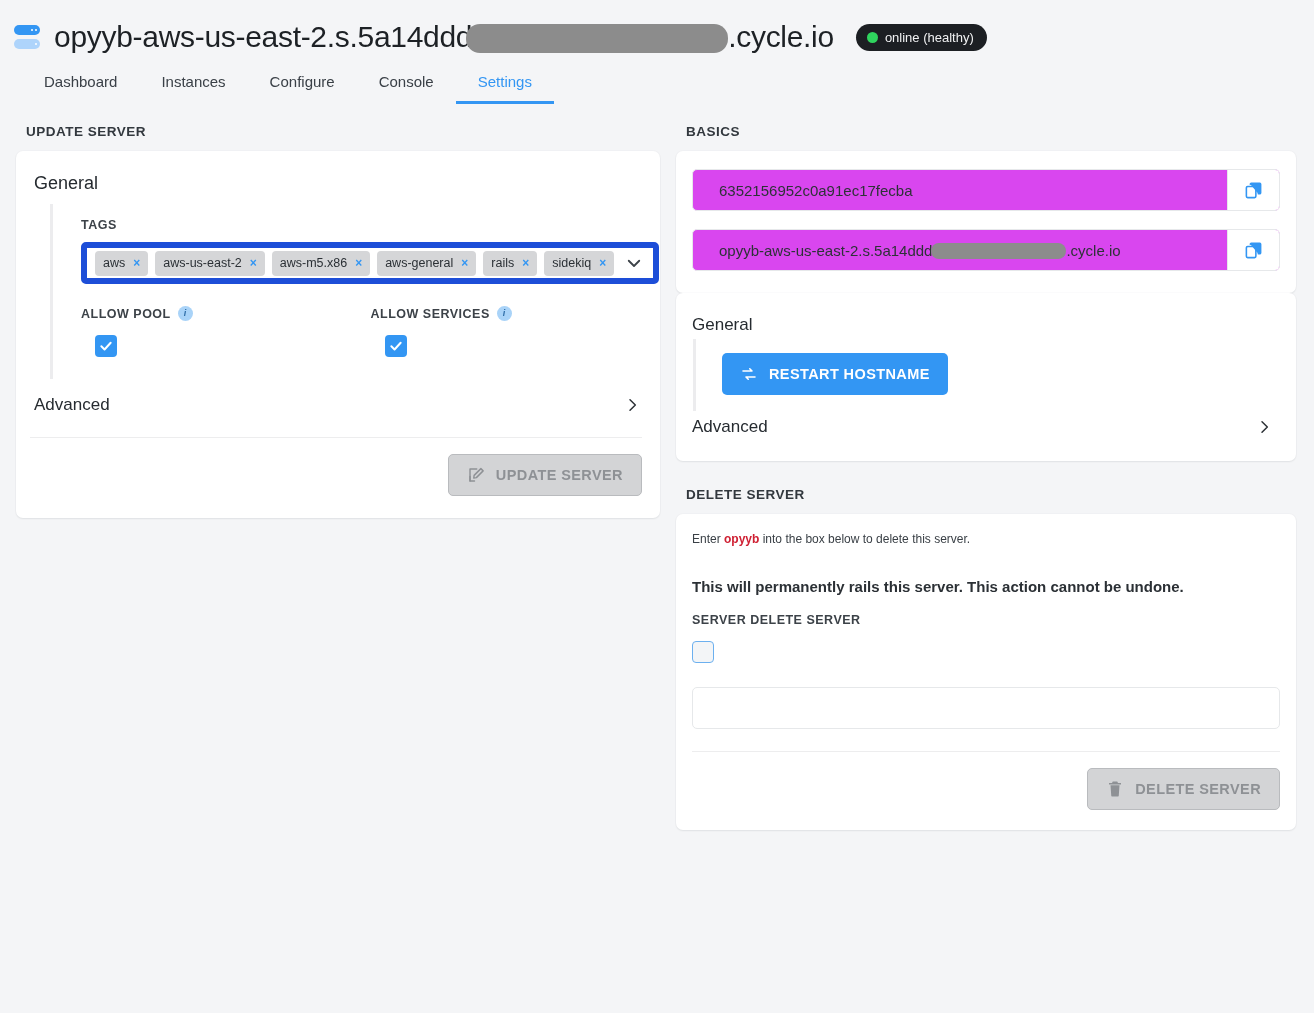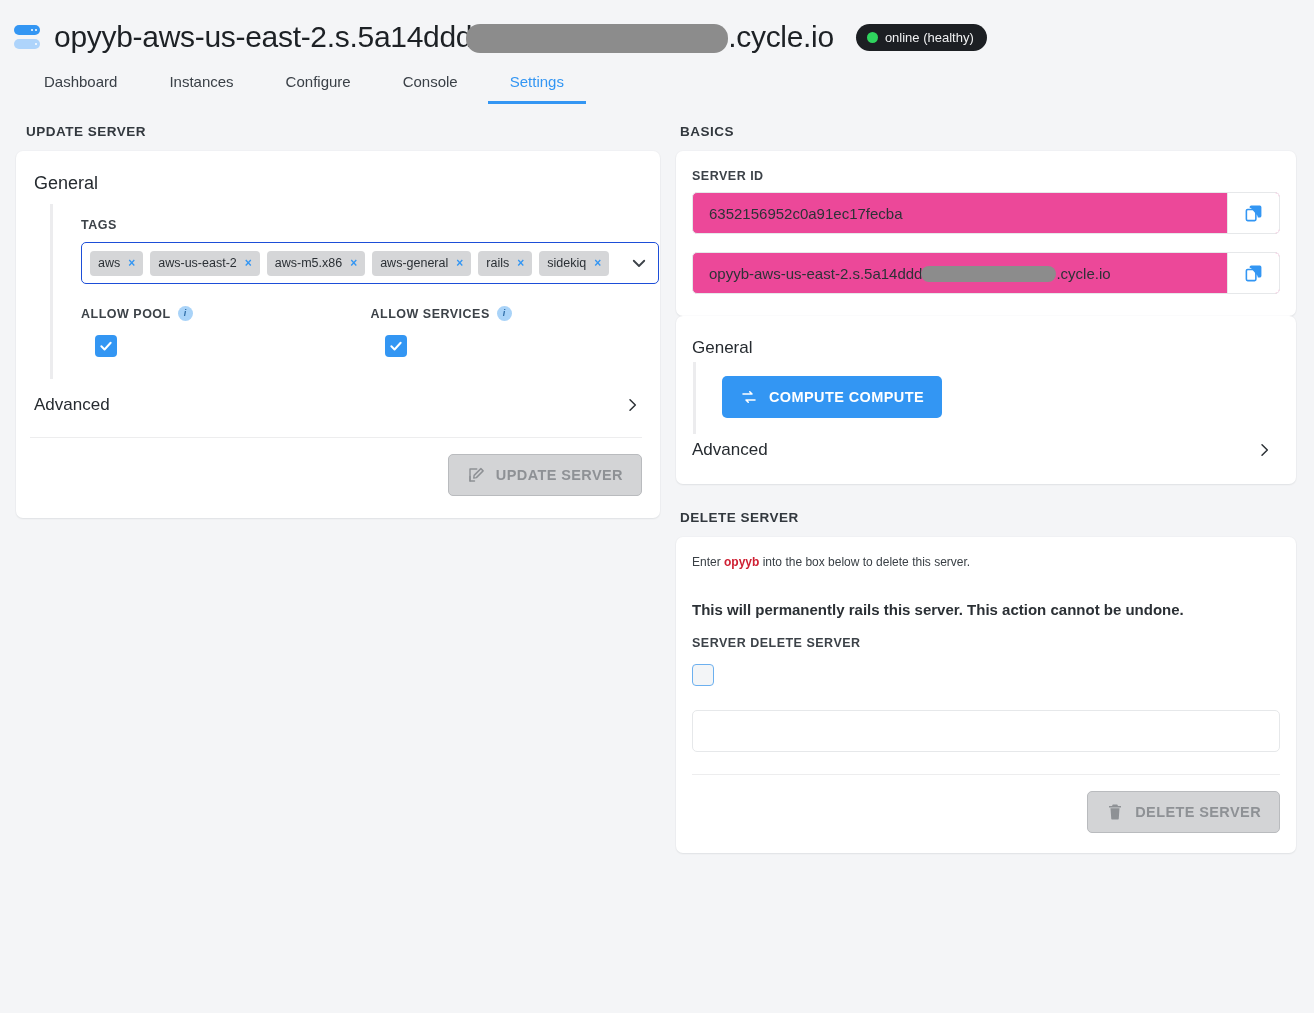--- a/index.html
+++ b/index.html
@@ -75,21 +75,21 @@
     background: #2fd45e;
     display: inline-block;
   }
 
   
   .tabs {
     display: flex;
     align-items: flex-end;
     height: 42px;
     padding-left: 22px;
-    gap: 8px;
+    gap: 0;
   }
   .tab {
     font-size: 15px;
     color: #3a4047;
     padding: 0 22px 11px 22px;
     cursor: pointer;
     border-bottom: 3px solid transparent;
     white-space: nowrap;
   }
   .tab.active {
@@ -106,21 +106,21 @@
   .col-left { width: 676px; padding: 20px 16px 0 16px; }
   .col-right { width: 638px; padding: 20px 18px 0 0; }
 
   .section-title {
     font-size: 13.5px;
     font-weight: 700;
     letter-spacing: 0.5px;
     color: #32383e;
     margin: 0 0 12px 10px;
   }
-  .col-right .section-title { margin-left: 4px; }
+  .col-right .section-title { margin-left: 10px; }
 
   .card {
     background: #ffffff;
     border-radius: 7px;
     box-shadow: 0 1px 2px rgba(20,25,35,0.07), 0 0 0 1px rgba(20,25,35,0.015);
   }
 
   
   .card-heading {
     font-size: 18px;
@@ -149,21 +149,21 @@
     color: #2f6ea8;
     font-size: 9px;
     font-style: italic;
     font-weight: 700;
     display: inline-flex;
     align-items: center;
     justify-content: center;
     line-height: 1;
   }
   .tags-box {
-    border: 1px solid #1d4ed8;
+    border: 6px solid #1d4ed8;
     border-radius: 5px;
     height: 42px;
     display: flex;
     align-items: center;
     padding: 0 10px 0 8px;
     width: 578px;
     background: #fff;
   }
   .tags-list { display: flex; align-items: center; gap: 7px; flex: 1; }
   .tag {
@@ -256,22 +256,23 @@
     letter-spacing: 0.5px;
     color: #3c4248;
     margin-bottom: 9px;
   }
   .input-with-copy {
     display: flex;
     border: 1px solid #e6e8ea;
     border-radius: 5px;
     height: 42px;
     overflow: hidden;
-    background: #ec4899;
+    background: #d946ef;
     margin-bottom: 18px;
+    padding-left: 10px;
   }
   .input-with-copy .val {
     flex: 1;
     display: flex;
     align-items: center;
     padding-left: 16px;
     font-size: 15px;
     color: #2d3237;
     white-space: nowrap;
     overflow: hidden;
@@ -449,21 +450,20 @@
         </button>
       </div>
     </div>
   </div>
 
   <div class="col-right">
 
     <div class="section-title">BASICS</div>
     <div class="card">
       <div class="rcard">
-        <div class="rlabel">SERVER ID</div>
         <div class="input-with-copy">
           <div class="val">6352156952c0a91ec17fecba</div>
           <div class="copy-btn">
             <svg viewBox="0 0 24 24" fill="none" stroke="#3396f3" stroke-width="2" stroke-linecap="round" stroke-linejoin="round">
                 <rect x="3" y="7" width="12" height="14" rx="1.6"></rect>
                 <path d="M8 4.2A1.2 1.2 0 0 1 9.2 3H20a1 1 0 0 1 1 1v10.8a1.2 1.2 0 0 1-1.2 1.2H18" fill="#3396f3"></path>
               </svg>
           </div>
         </div>
 
@@ -485,21 +485,21 @@
 
     <div class="card">
       <div class="rcard">
         <div class="ctrl-heading">General</div>
         <div class="ctrl-indent">
           <button class="btn btn-primary">
             <svg viewBox="0 0 24 24" fill="none" stroke="#ffffff" stroke-width="2.1" stroke-linecap="round" stroke-linejoin="round">
                 <path d="M4 8h12l-3-3"></path>
                 <path d="M20 16H8l3 3"></path>
               </svg>
-            <span>COMPUTE COMPUTE</span>
+            <span>RESTART HOSTNAME</span>
           </button>
         </div>
         <div class="adv-row-right">
           <span>Advanced</span>
           <span class="chev-right">
             <svg viewBox="0 0 24 24" fill="none" stroke="#2b3035" stroke-width="2.2" stroke-linecap="round" stroke-linejoin="round">
                 <polyline points="9,4 17,12 9,20"></polyline>
               </svg>
           </span>
         </div>

